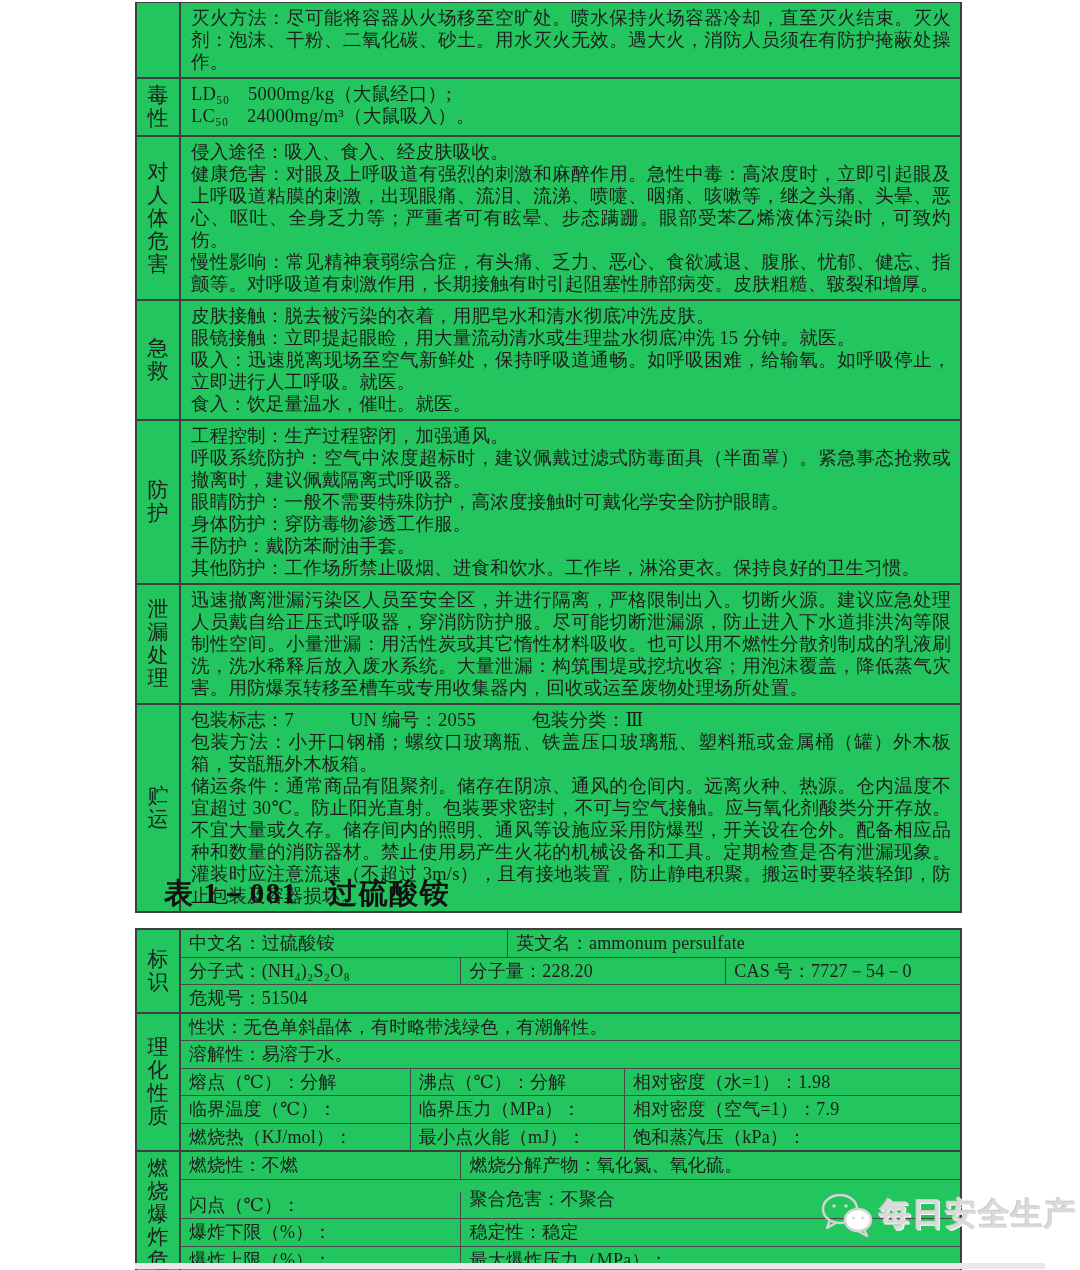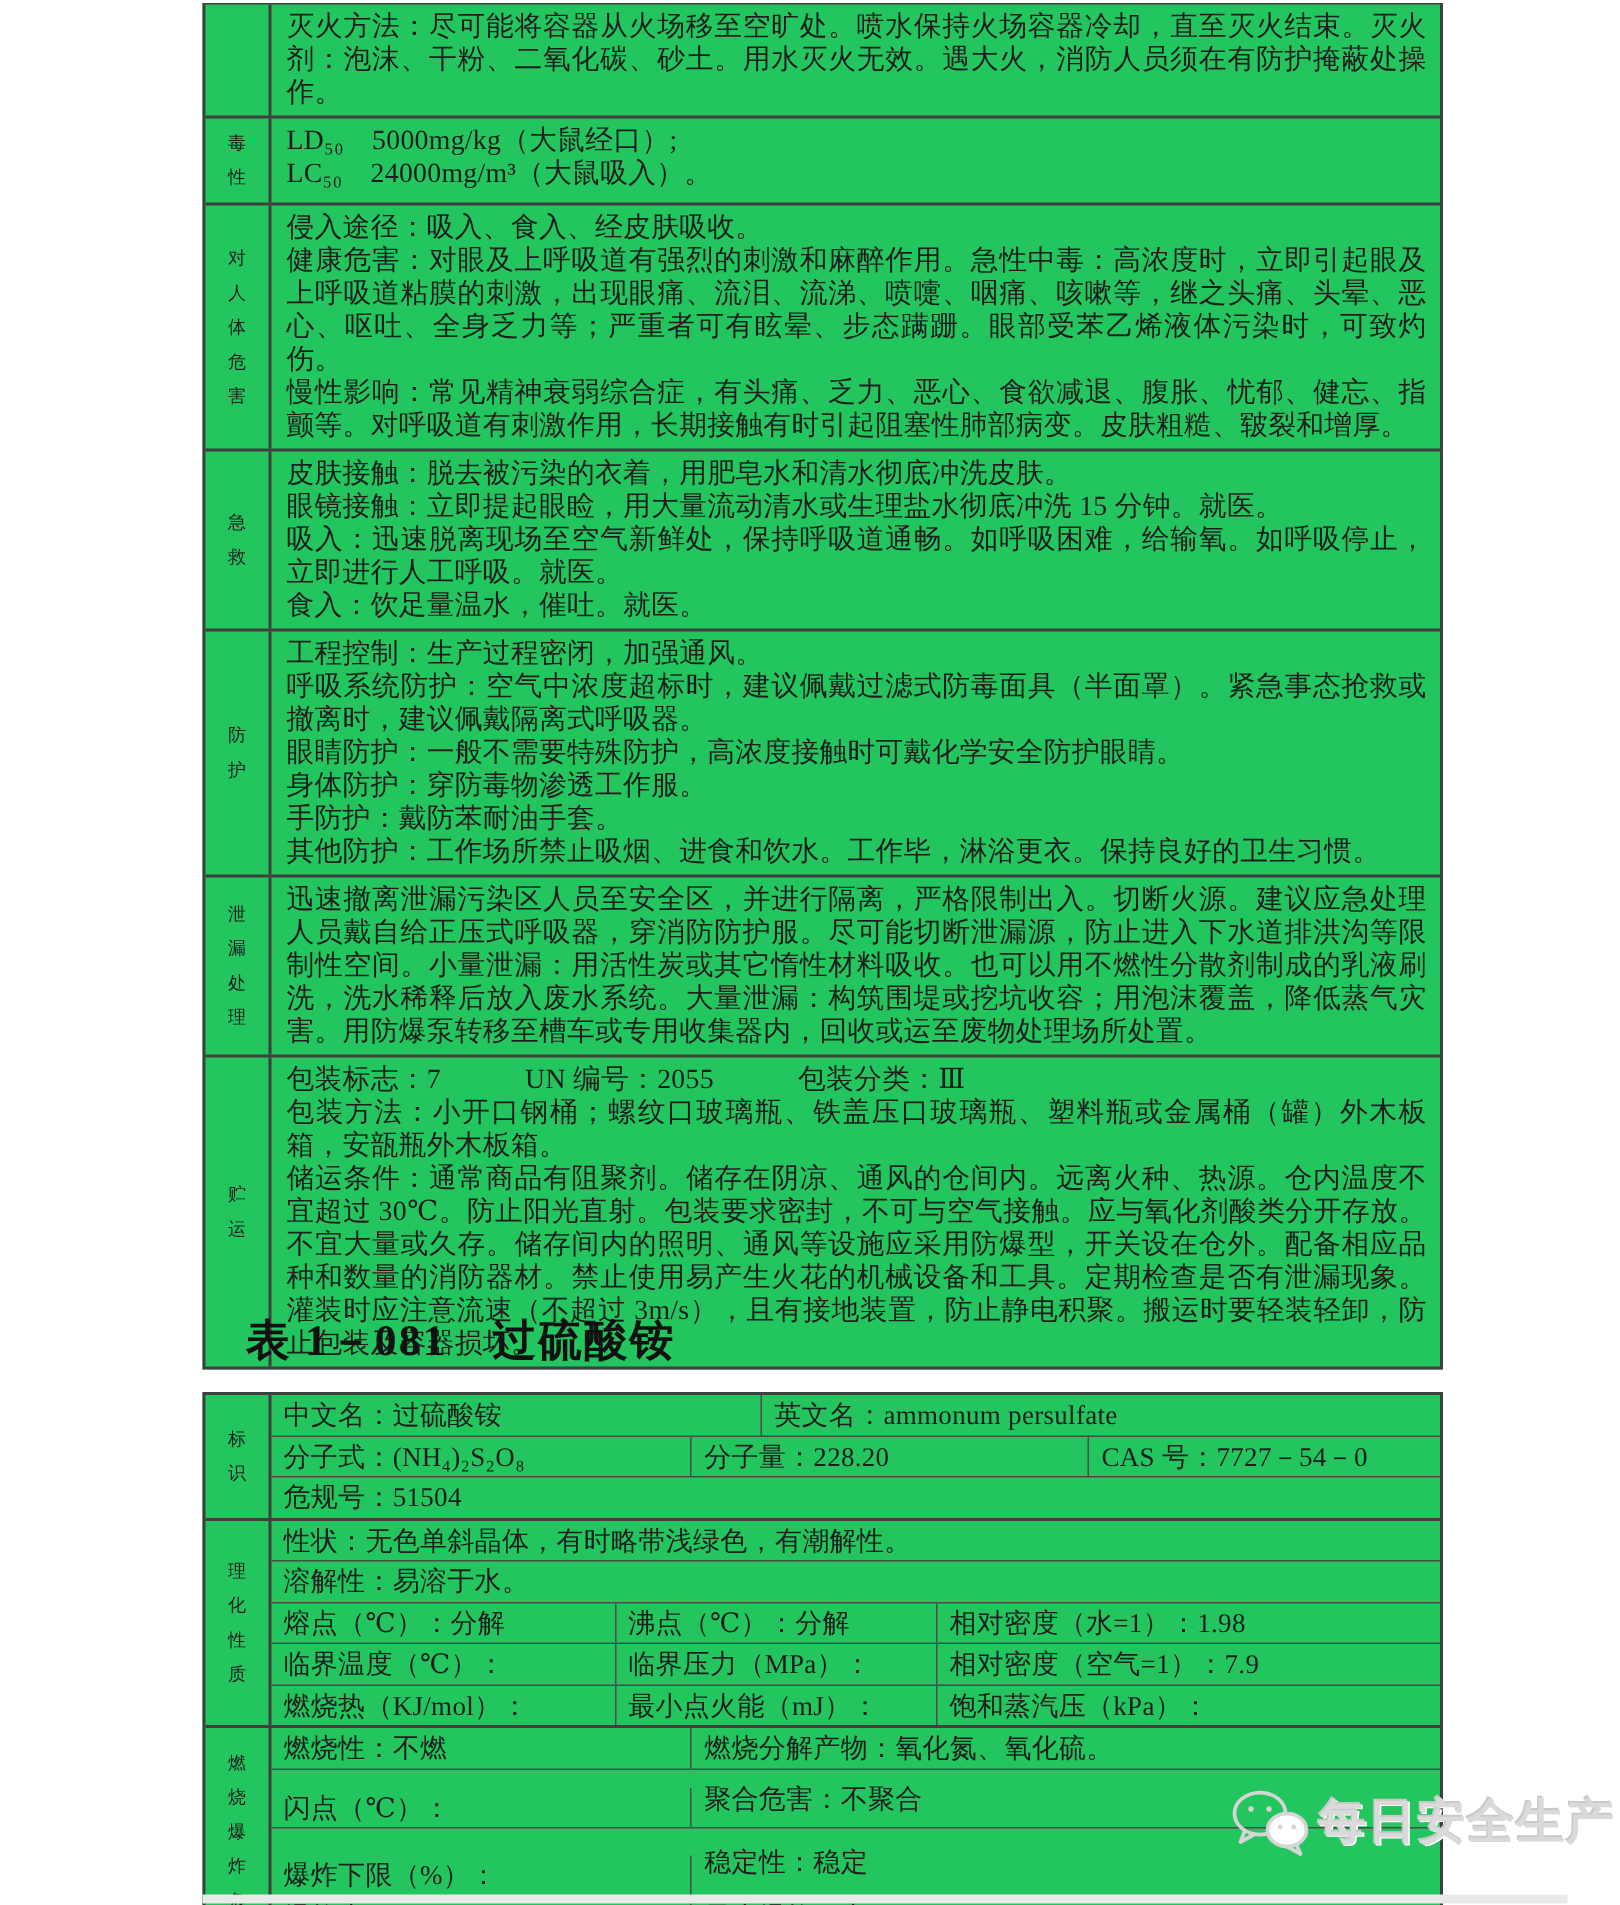--- a/index.html
+++ b/index.html
@@ -15,22 +15,22 @@
   #hazard-table{top:2px;border-top-width:1px;}
   #chem-table{top:928px;}
   .t-section{display:flex;border-top:2px solid #3f3f3f;}
   .t-section:first-child{border-top:none;}
   .t-label{
     flex:0 0 44px;width:44px;border-right:2px solid #3f3f3f;
     display:flex;align-items:center;justify-content:center;
     padding:5px 0;box-sizing:border-box;
   }
   .t-label span{
-    display:block;width:21px;font-size:12px;line-height:23px;
-    text-align:center;word-break:break-all;
+    display:block;width:21px;font-size:21px;line-height:23px;
+    text-align:right;word-break:break-all;
   }
   .t-content{flex:1;padding:4px 9px 4px 10px;box-sizing:border-box;min-width:0;}
   .t-line{font-size:18.5px;line-height:22px;text-align:justify;letter-spacing:0.2px;}
   .t-rows{flex:1;display:flex;flex-direction:column;min-width:0;}
   .t-rowline{display:flex;border-top:1.5px solid #4a4a4a;}
   .t-rowline:first-child{border-top:none;}
   .t-cell{
     border-right:1.5px solid #4a4a4a;box-sizing:border-box;
     padding:1px 8px;font-size:18px;display:flex;align-items:center;
     min-height:26.5px;letter-spacing:0.2px;white-space:nowrap;overflow:hidden;
@@ -186,21 +186,21 @@
       <div class="t-rows">
         <div class="t-rowline">
           <div class="t-cell" style="width: 36%;">燃烧性：不燃</div>
           <div class="t-cell" style="width: 64%;">燃烧分解产物：氧化氮、氧化硫。</div>
         </div>
         <div class="t-rowline">
           <div class="t-cell" style="width: 36%; margin-top: 12px;">闪点（℃）：</div>
           <div class="t-cell" style="width: 64%;">聚合危害：不聚合</div>
         </div>
         <div class="t-rowline">
-          <div class="t-cell" style="width: 36%; margin-top: 18px;">爆炸下限（%）：</div>
+          <div class="t-cell" style="width: 36%;">爆炸下限（%）：</div>
           <div class="t-cell" style="width: 64%;">稳定性：稳定</div>
         </div>
         <div class="t-rowline">
           <div class="t-cell" style="width: 36%;">爆炸上限（%）：</div>
           <div class="t-cell" style="width: 64%;">最大爆炸压力（MPa）：</div>
         </div>
       </div>
     </div>
   </div>
 

